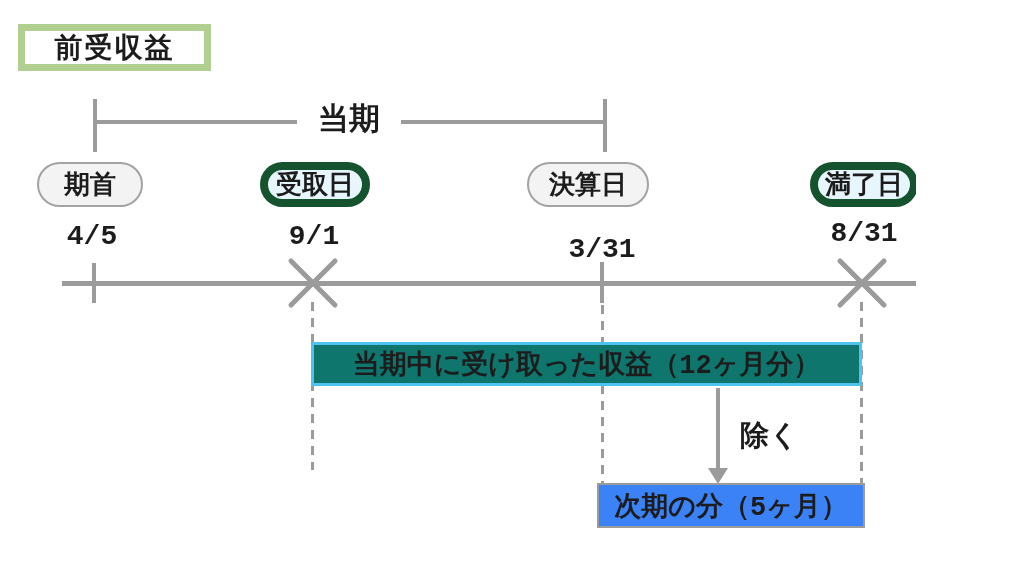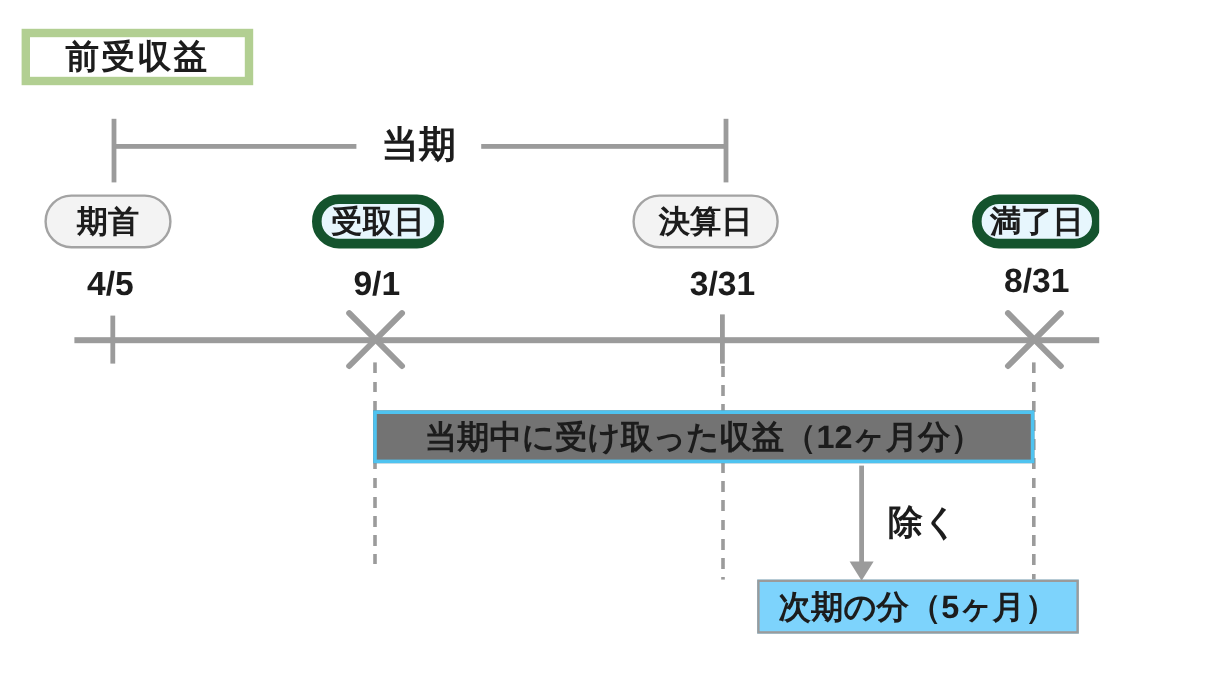--- a/index.html
+++ b/index.html
@@ -1,20 +1,20 @@
 <!DOCTYPE html>
 <html><head>
 <meta charset="utf-8">
 <style>
   html,body{margin:0;padding:0;background:#ffffff;}
   #stage{
     position:relative;
     width:916px;height:576px;
     background:#ffffff;
-    font-family:Liberation Sans, sans-serif;
+    font-family:Liberation Mono, monospace;
     color:#1c1c1c;
     overflow:hidden;
   }
   .abs{position:absolute;}
 
   
   .title-box{
     left:18px;top:24px;width:193px;height:47px;
     border:7px solid #b2cf92;background:#ffffff;
     box-sizing:border-box;
@@ -61,22 +61,22 @@
     width:3px;
     background-image:repeating-linear-gradient(to bottom,#9b9b9b 0 9px,transparent 9px 16px);
   }
 
   
   .vbox{
     box-sizing:border-box;
     display:flex;align-items:center;justify-content:center;
     font-size:27px;font-weight:bold;white-space:nowrap;
   }
-  .vbox.blue{border:3px solid #4fc3f0;background:#737373;}
-  .vbox.gray{border:2.5px solid #9b9b9b;background:#7dd3fc;margin-left:34px;}
+  .vbox.blue{border:3px solid #4fc3f0;background:#0f766e;}
+  .vbox.gray{border:2.5px solid #9b9b9b;background:#3b82f6;}
 
   
   .excl-line{left:716px;top:388px;width:3.5px;height:82px;background:#9b9b9b;}
   .excl-head{
     left:708px;top:468px;width:0;height:0;
     border-left:10px solid transparent;
     border-right:10px solid transparent;
     border-top:16px solid #9b9b9b;
   }
   .excl-label{left:740px;top:416px;font-size:29px;font-weight:bold;}
@@ -103,21 +103,21 @@
   </div>
   <div class="abs pill gray" style="left:527px;width:122px;">
     <span>決算日</span>
   </div>
   <div class="abs pill blue" style="left:810px;width:108px;">
     <span>満了日</span>
   </div>
 
   <span class="abs date" style="left:92px;">4/5</span>
   <span class="abs date" style="left:314px;">9/1</span>
-  <span class="abs date" style="left:602px;">3/31</span>
+  <span class="abs date" style="left:602px;margin-top:13px;">3/31</span>
   <span class="abs date" style="left:864px;top:218px;">8/31</span>
 
   <div class="abs axis"></div>
   <div class="abs axis-head"></div>
 
   <div class="abs tick" style="left:92px;top:263px;height:40px;"></div>
   <div class="abs tick" style="left:600px;top:262px;height:41px;"></div>
 
   <svg class="abs" style="left:287px;top:257px;" width="52" height="52">
     <line x1="4" y1="4" x2="48" y2="48" stroke="#9b9b9b" stroke-width="5" stroke-linecap="round"></line>

